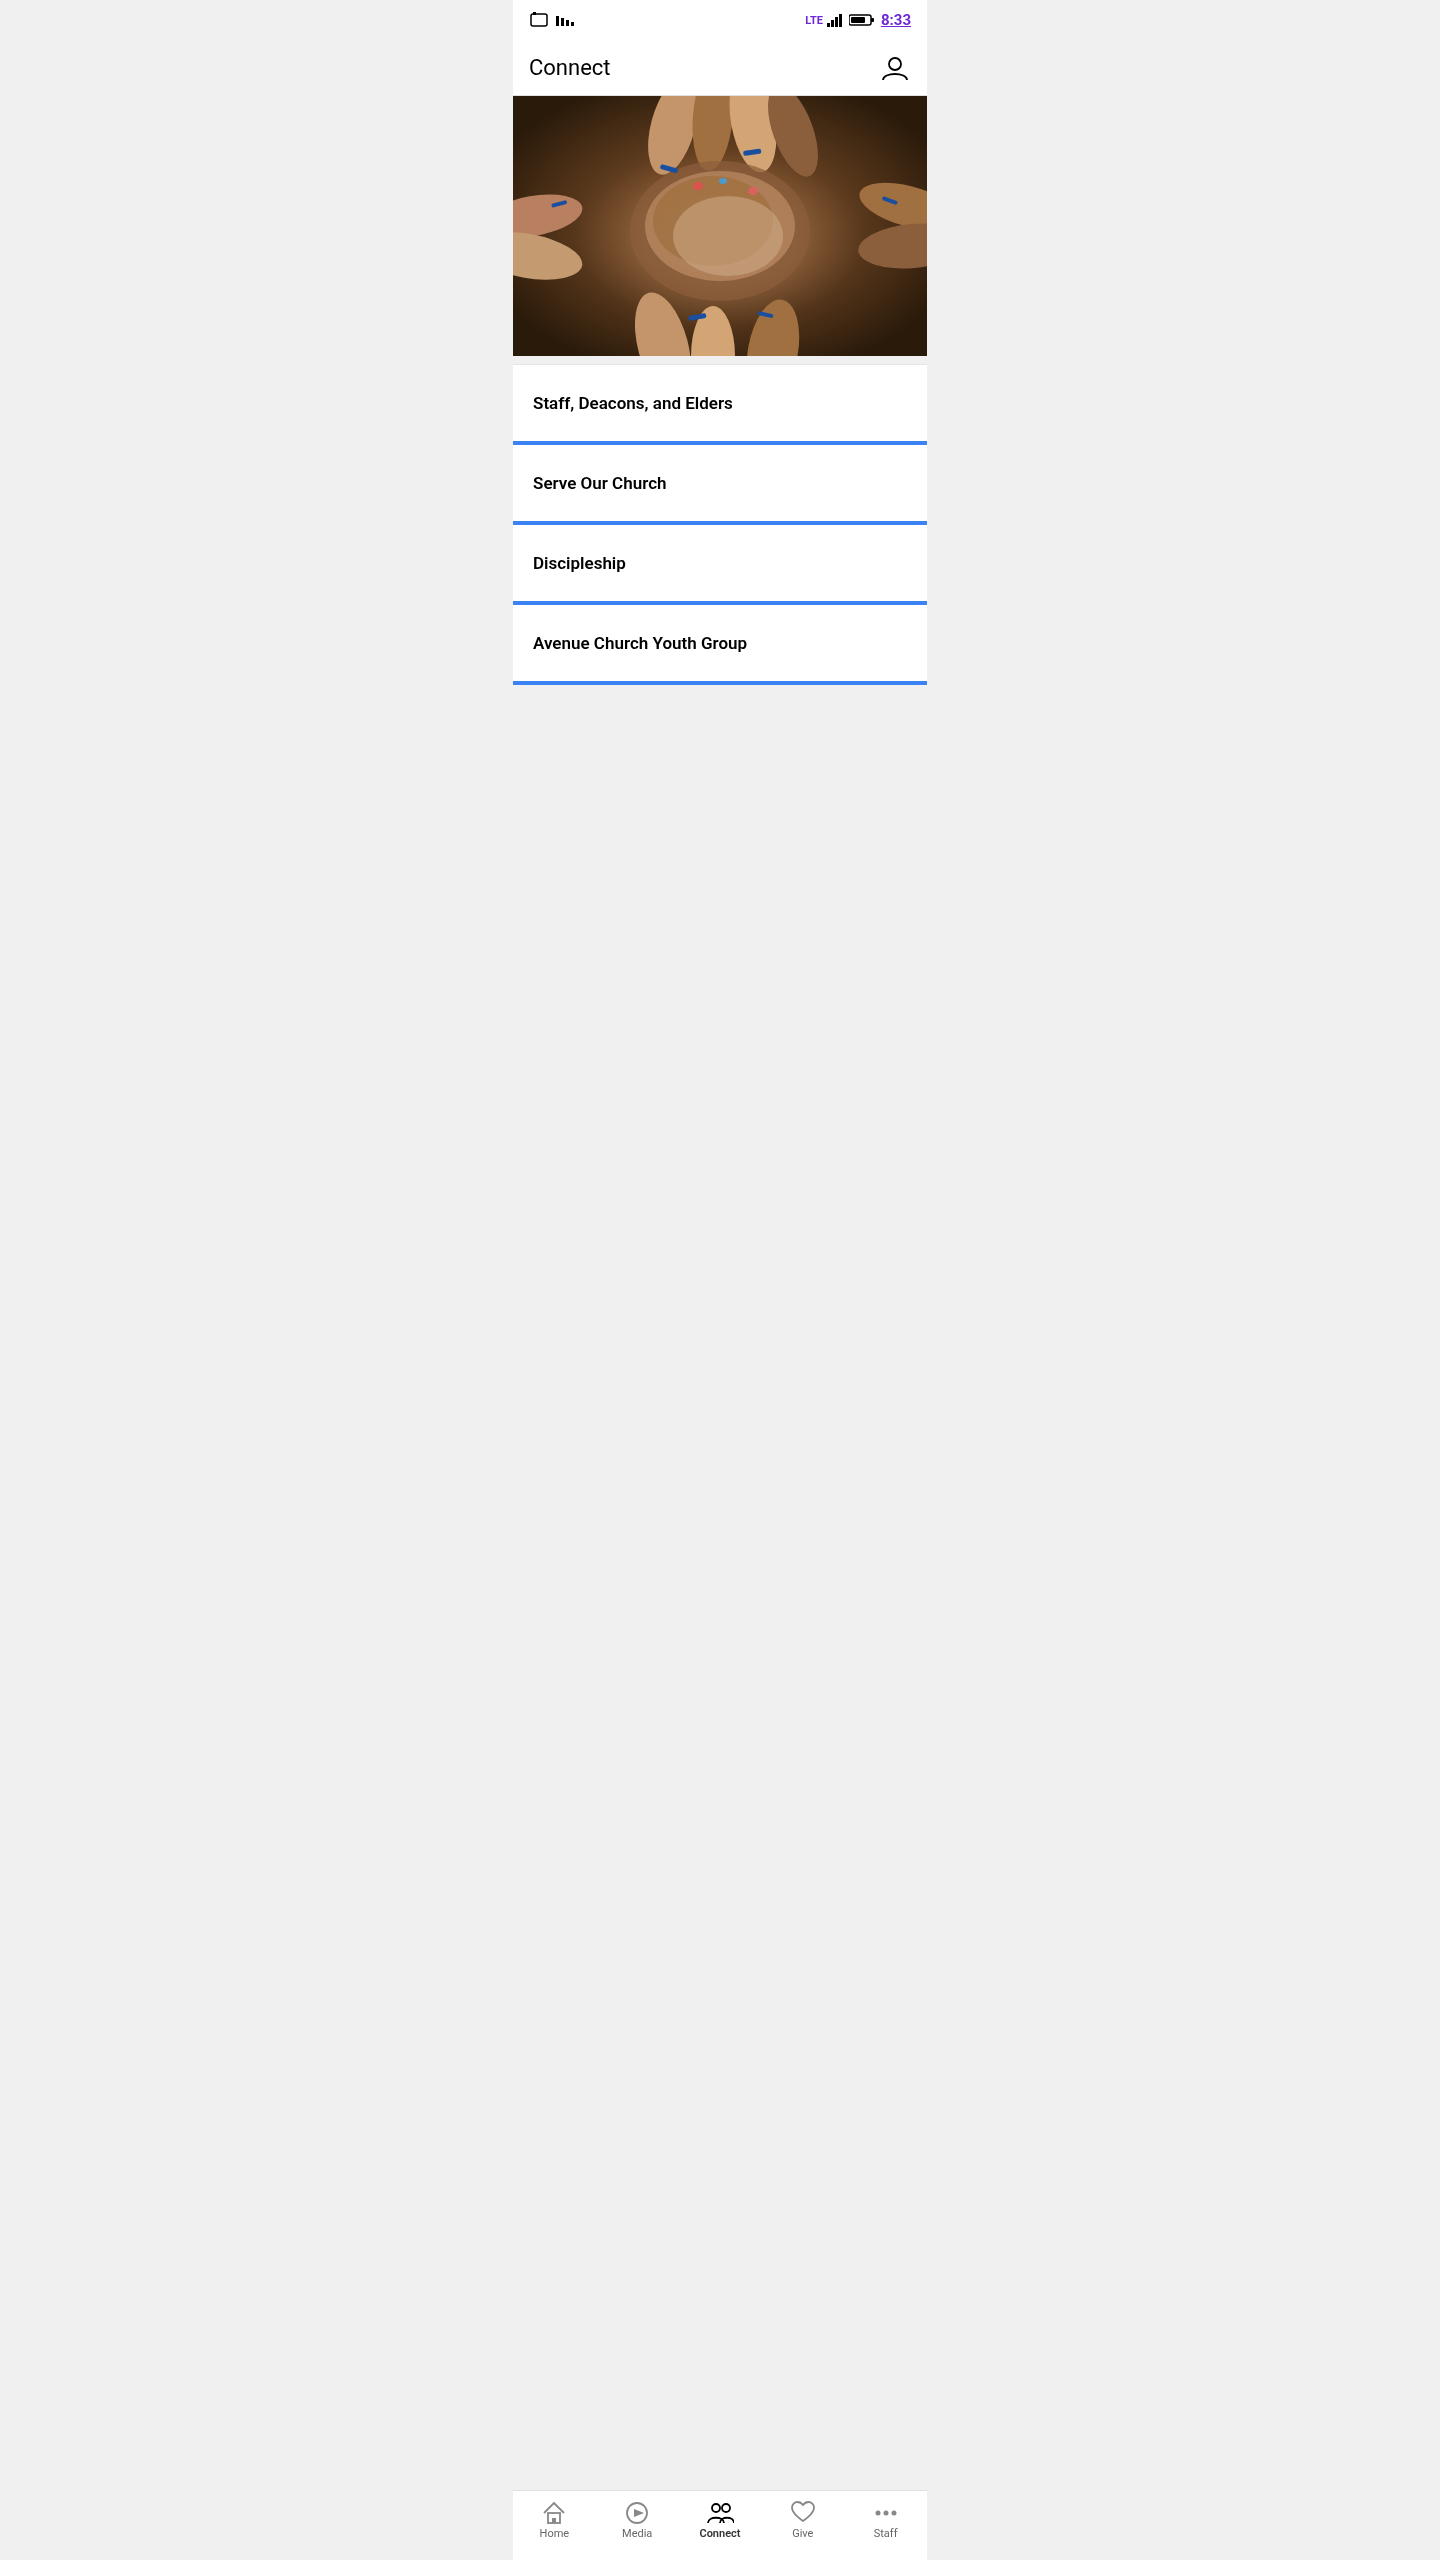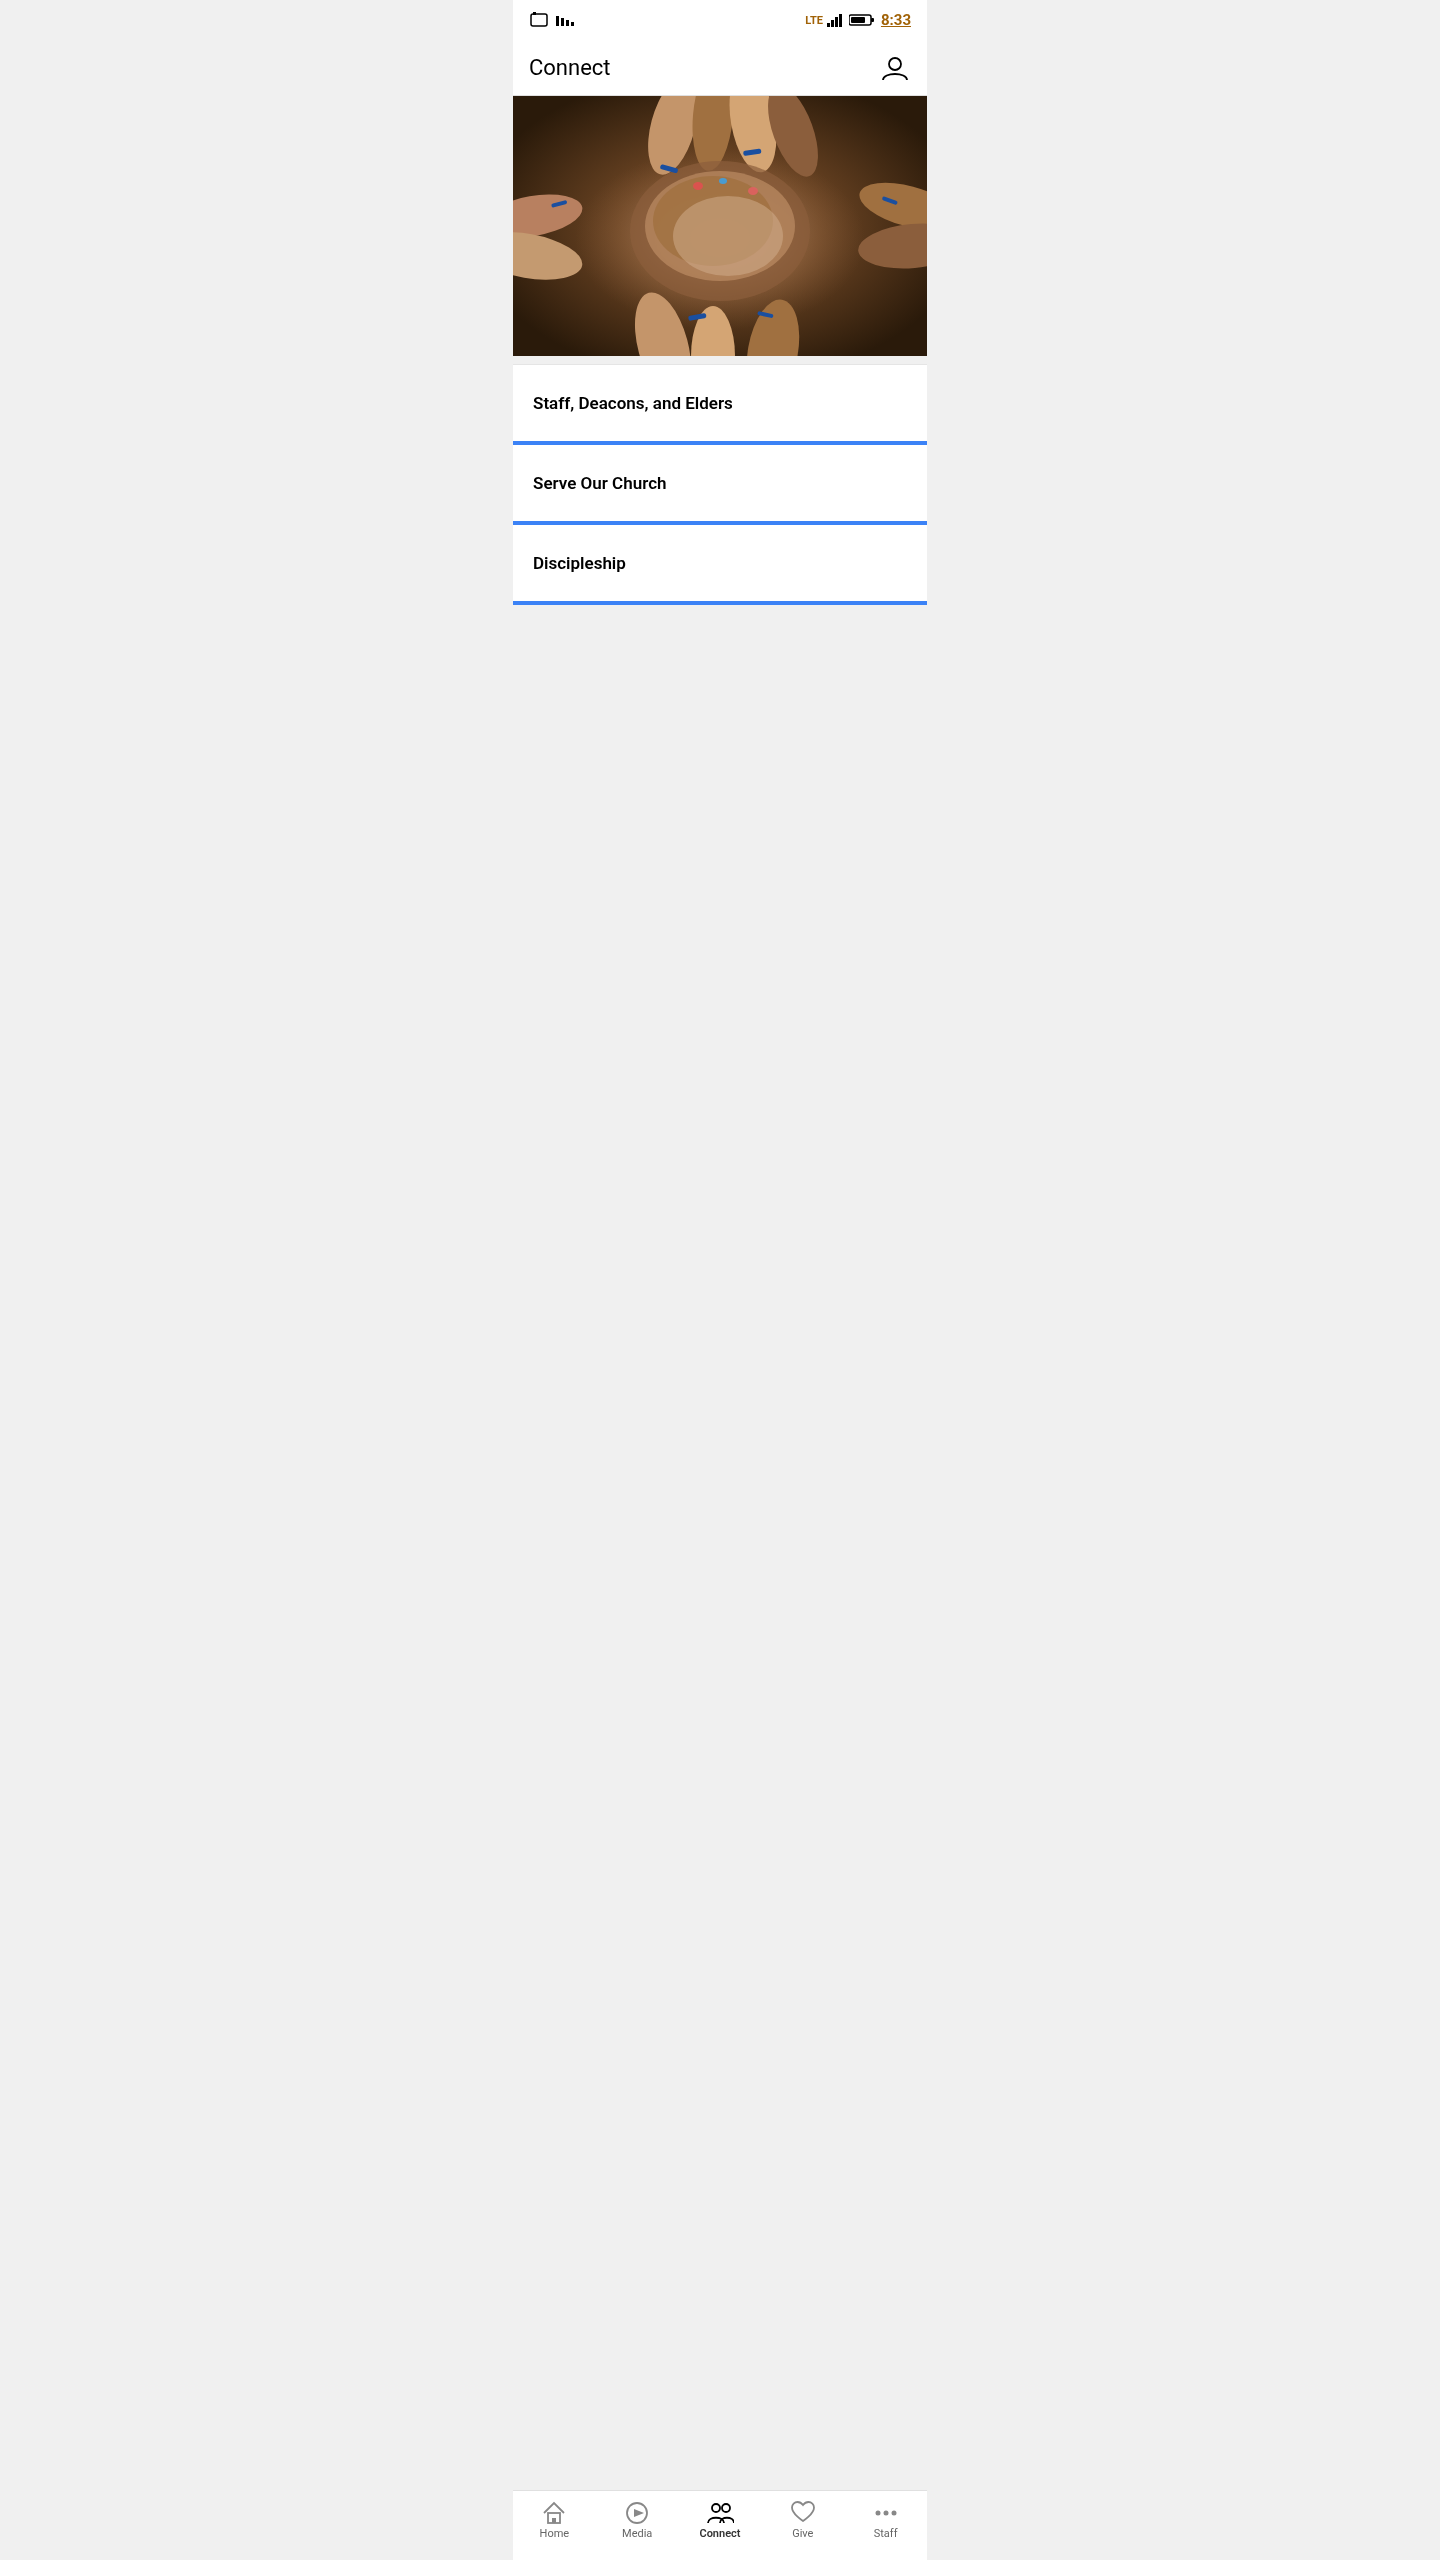--- a/index.html
+++ b/index.html
@@ -33,21 +33,21 @@
       gap: 6px;
       align-items: center;
     }
 
     .status-bar-right {
       display: flex;
       align-items: center;
       gap: 4px;
       font-size: 14px;
       font-weight: 600;
-      color: #a16207;
+      color: #6d28d9;
     }
 
     
     .nav-bar {
       background: #ffffff;
       display: flex;
       align-items: center;
       justify-content: space-between;
       padding: 0 16px;
       height: 56px;
@@ -250,20 +250,23 @@
   <div class="content-list">
     <div class="list-item">
       <span class="list-item-text">Staff, Deacons, and Elders</span>
     </div>
     <div class="list-item">
       <span class="list-item-text">Serve Our Church</span>
     </div>
     <div class="list-item">
       <span class="list-item-text">Discipleship</span>
     </div>
+    <div class="list-item">
+      <span class="list-item-text">Avenue Church Youth Group</span>
+    </div>
   </div>
 </div>
 
 <div class="bottom-nav">
 
   <div class="nav-item">
     <div class="nav-item-icon">
       <svg width="26" height="26" viewBox="0 0 26 26">
         <path d="M3 13 L13 3 L23 13" fill="none" stroke="#888" stroke-width="1.8"></path>
         <rect x="7" y="13" width="12" height="10" fill="none" stroke="#888" stroke-width="1.8"></rect>

